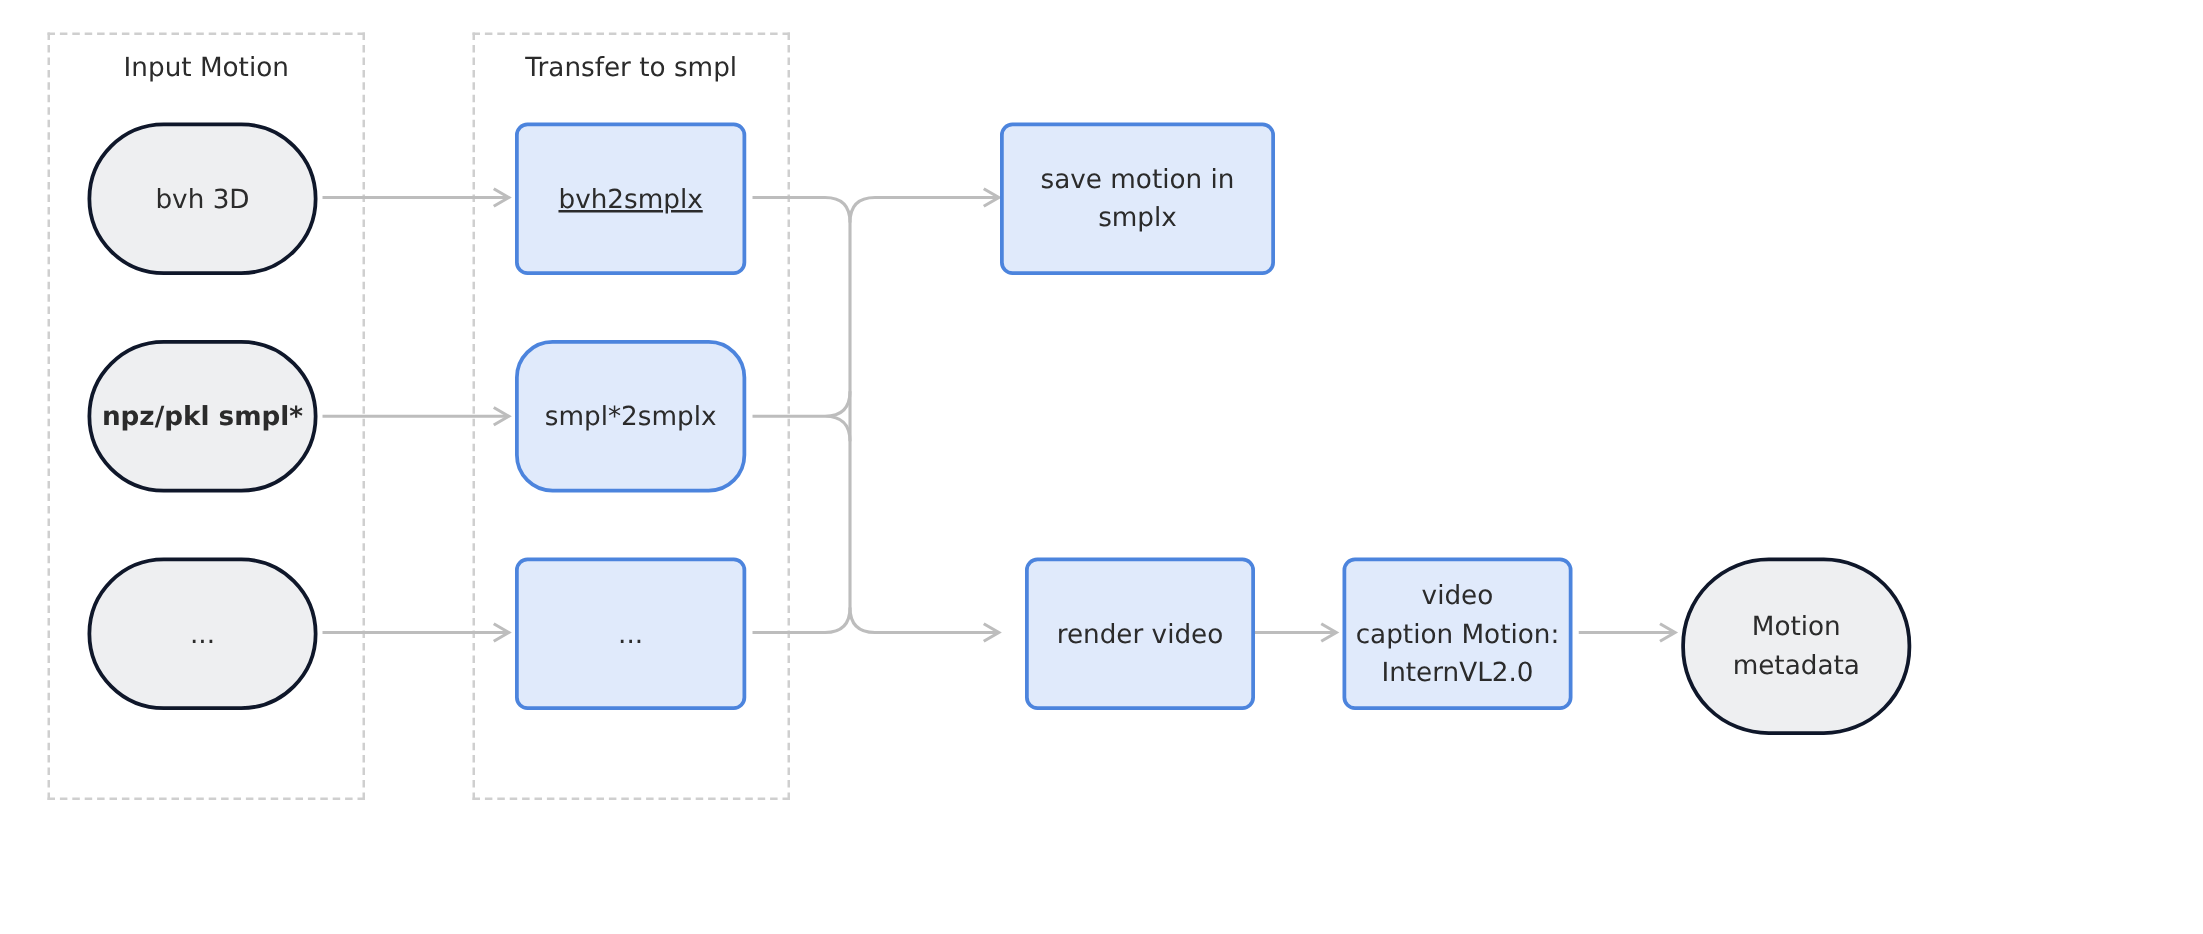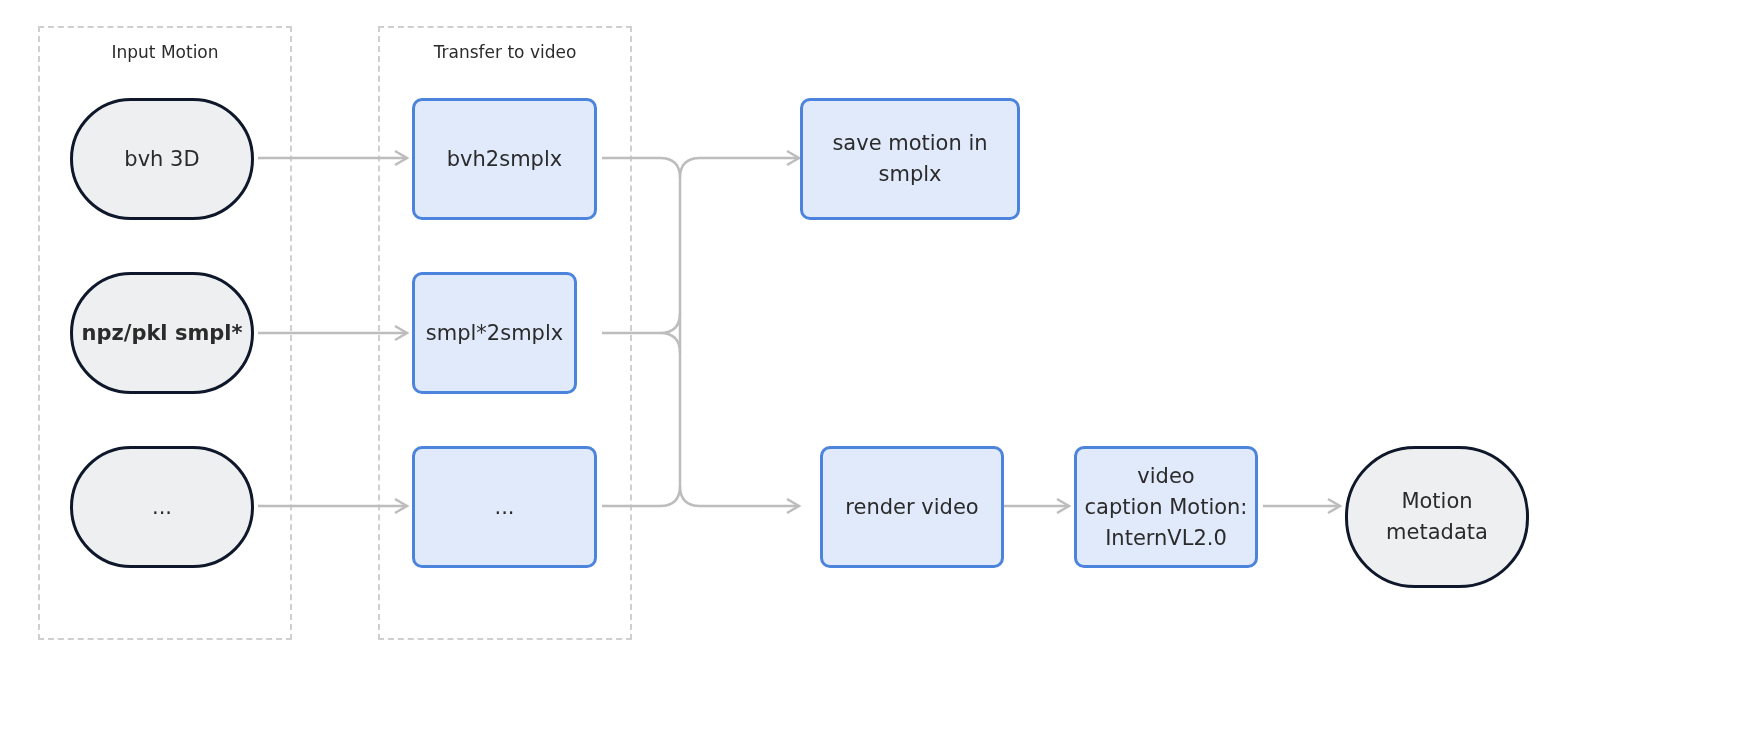--- a/index.html
+++ b/index.html
@@ -1,33 +1,33 @@
 <!DOCTYPE html>
 <html><head>
 <meta charset="utf-8">
 <style>
   html, body { margin: 0; padding: 0; background: #ffffff; }
   body { width: 1762px; height: 747px; position: relative; overflow: hidden;
          font-family: "DejaVu Sans", "Liberation Sans", sans-serif; color: #2b2b2b; }
   svg { position: absolute; left: 0; top: 0; }
   .group { position: absolute; border: 2.5px dashed #cfcfcf; box-sizing: border-box; }
-  .group-title { position: absolute; width: 100%; text-align: center; top: 14px; font-size: 17px; color: #2b2b2b; }
+  .group-title { position: absolute; width: 100%; text-align: center; top: 14px; font-size: 21px; color: #2b2b2b; }
   .node { position: absolute; box-sizing: border-box; display: flex; align-items: center; justify-content: center;
           text-align: center; font-size: 21px; line-height: 31px; color: #2b2b2b; white-space: pre-line; }
   .pill { background: #eeeff1; border: 3px solid #0f172a; border-radius: 70px; }
   .box { background: #e0eafb; border: 3px solid #4c84dd; border-radius: 10px; }
 </style>
 </head>
 <body>
 
 <div class="group" style="left:38px;top:26px;width:254px;height:614px;">
   <div class="group-title">Input Motion</div>
 </div>
 <div class="group" style="left:378px;top:26px;width:254px;height:614px;">
-  <div class="group-title">Transfer to video</div>
+  <div class="group-title">Transfer to smpl</div>
 </div>
 
 <svg width="1762" height="747">
   <defs>
     <marker id="arr" markerWidth="18" markerHeight="18" refX="14" refY="9" orient="auto" markerUnits="userSpaceOnUse">
       <path d="M2,2 L14,9 L2,16" fill="none" stroke="#bdbdbd" stroke-width="2.5"></path>
     </marker>
   </defs>
   <g fill="none" stroke="#bdbdbd" stroke-width="2.5">
     <line x1="258" y1="158" x2="407" y2="158" marker-end="url(#arr)"></line>
@@ -40,22 +40,22 @@
     <path d="M680,486 Q680,506 700,506 L799,506" marker-end="url(#arr)"></path>
     <line x1="992" y1="506" x2="1069" y2="506" marker-end="url(#arr)"></line>
     <line x1="1263" y1="506" x2="1340" y2="506" marker-end="url(#arr)"></line>
   </g>
 </svg>
 
 <div class="node pill" style="left:70px;top:98px;width:184px;height:122px;">bvh 3D</div>
 <div class="node pill" style="left:70px;top:272px;width:184px;height:122px;font-weight:bold;">npz/pkl smpl*</div>
 <div class="node pill" style="left:70px;top:446px;width:184px;height:122px;">...</div>
 
-<div class="node box" style="left:412px;top:98px;width:185px;height:122px;">bvh2smplx</div>
-<div class="node box" style="left:412px;top:272px;width:165px;height:122px;">smpl*2smplx</div>
+<div class="node box" style="left:412px;top:98px;width:185px;height:122px;text-decoration:underline;">bvh2smplx</div>
+<div class="node box" style="left:412px;top:272px;width:185px;height:122px;border-radius:30px;">smpl*2smplx</div>
 <div class="node box" style="left:412px;top:446px;width:185px;height:122px;">...</div>
 
 <div class="node box" style="left:800px;top:98px;width:220px;height:122px;">save motion in
 smplx</div>
 <div class="node box" style="left:820px;top:446px;width:184px;height:122px;">render video</div>
 <div class="node box" style="left:1074px;top:446px;width:184px;height:122px;">video
 caption Motion:
 InternVL2.0</div>
 <div class="node pill" style="left:1345px;top:446px;width:184px;height:142px;text-align:center;">Motion
 metadata</div>

